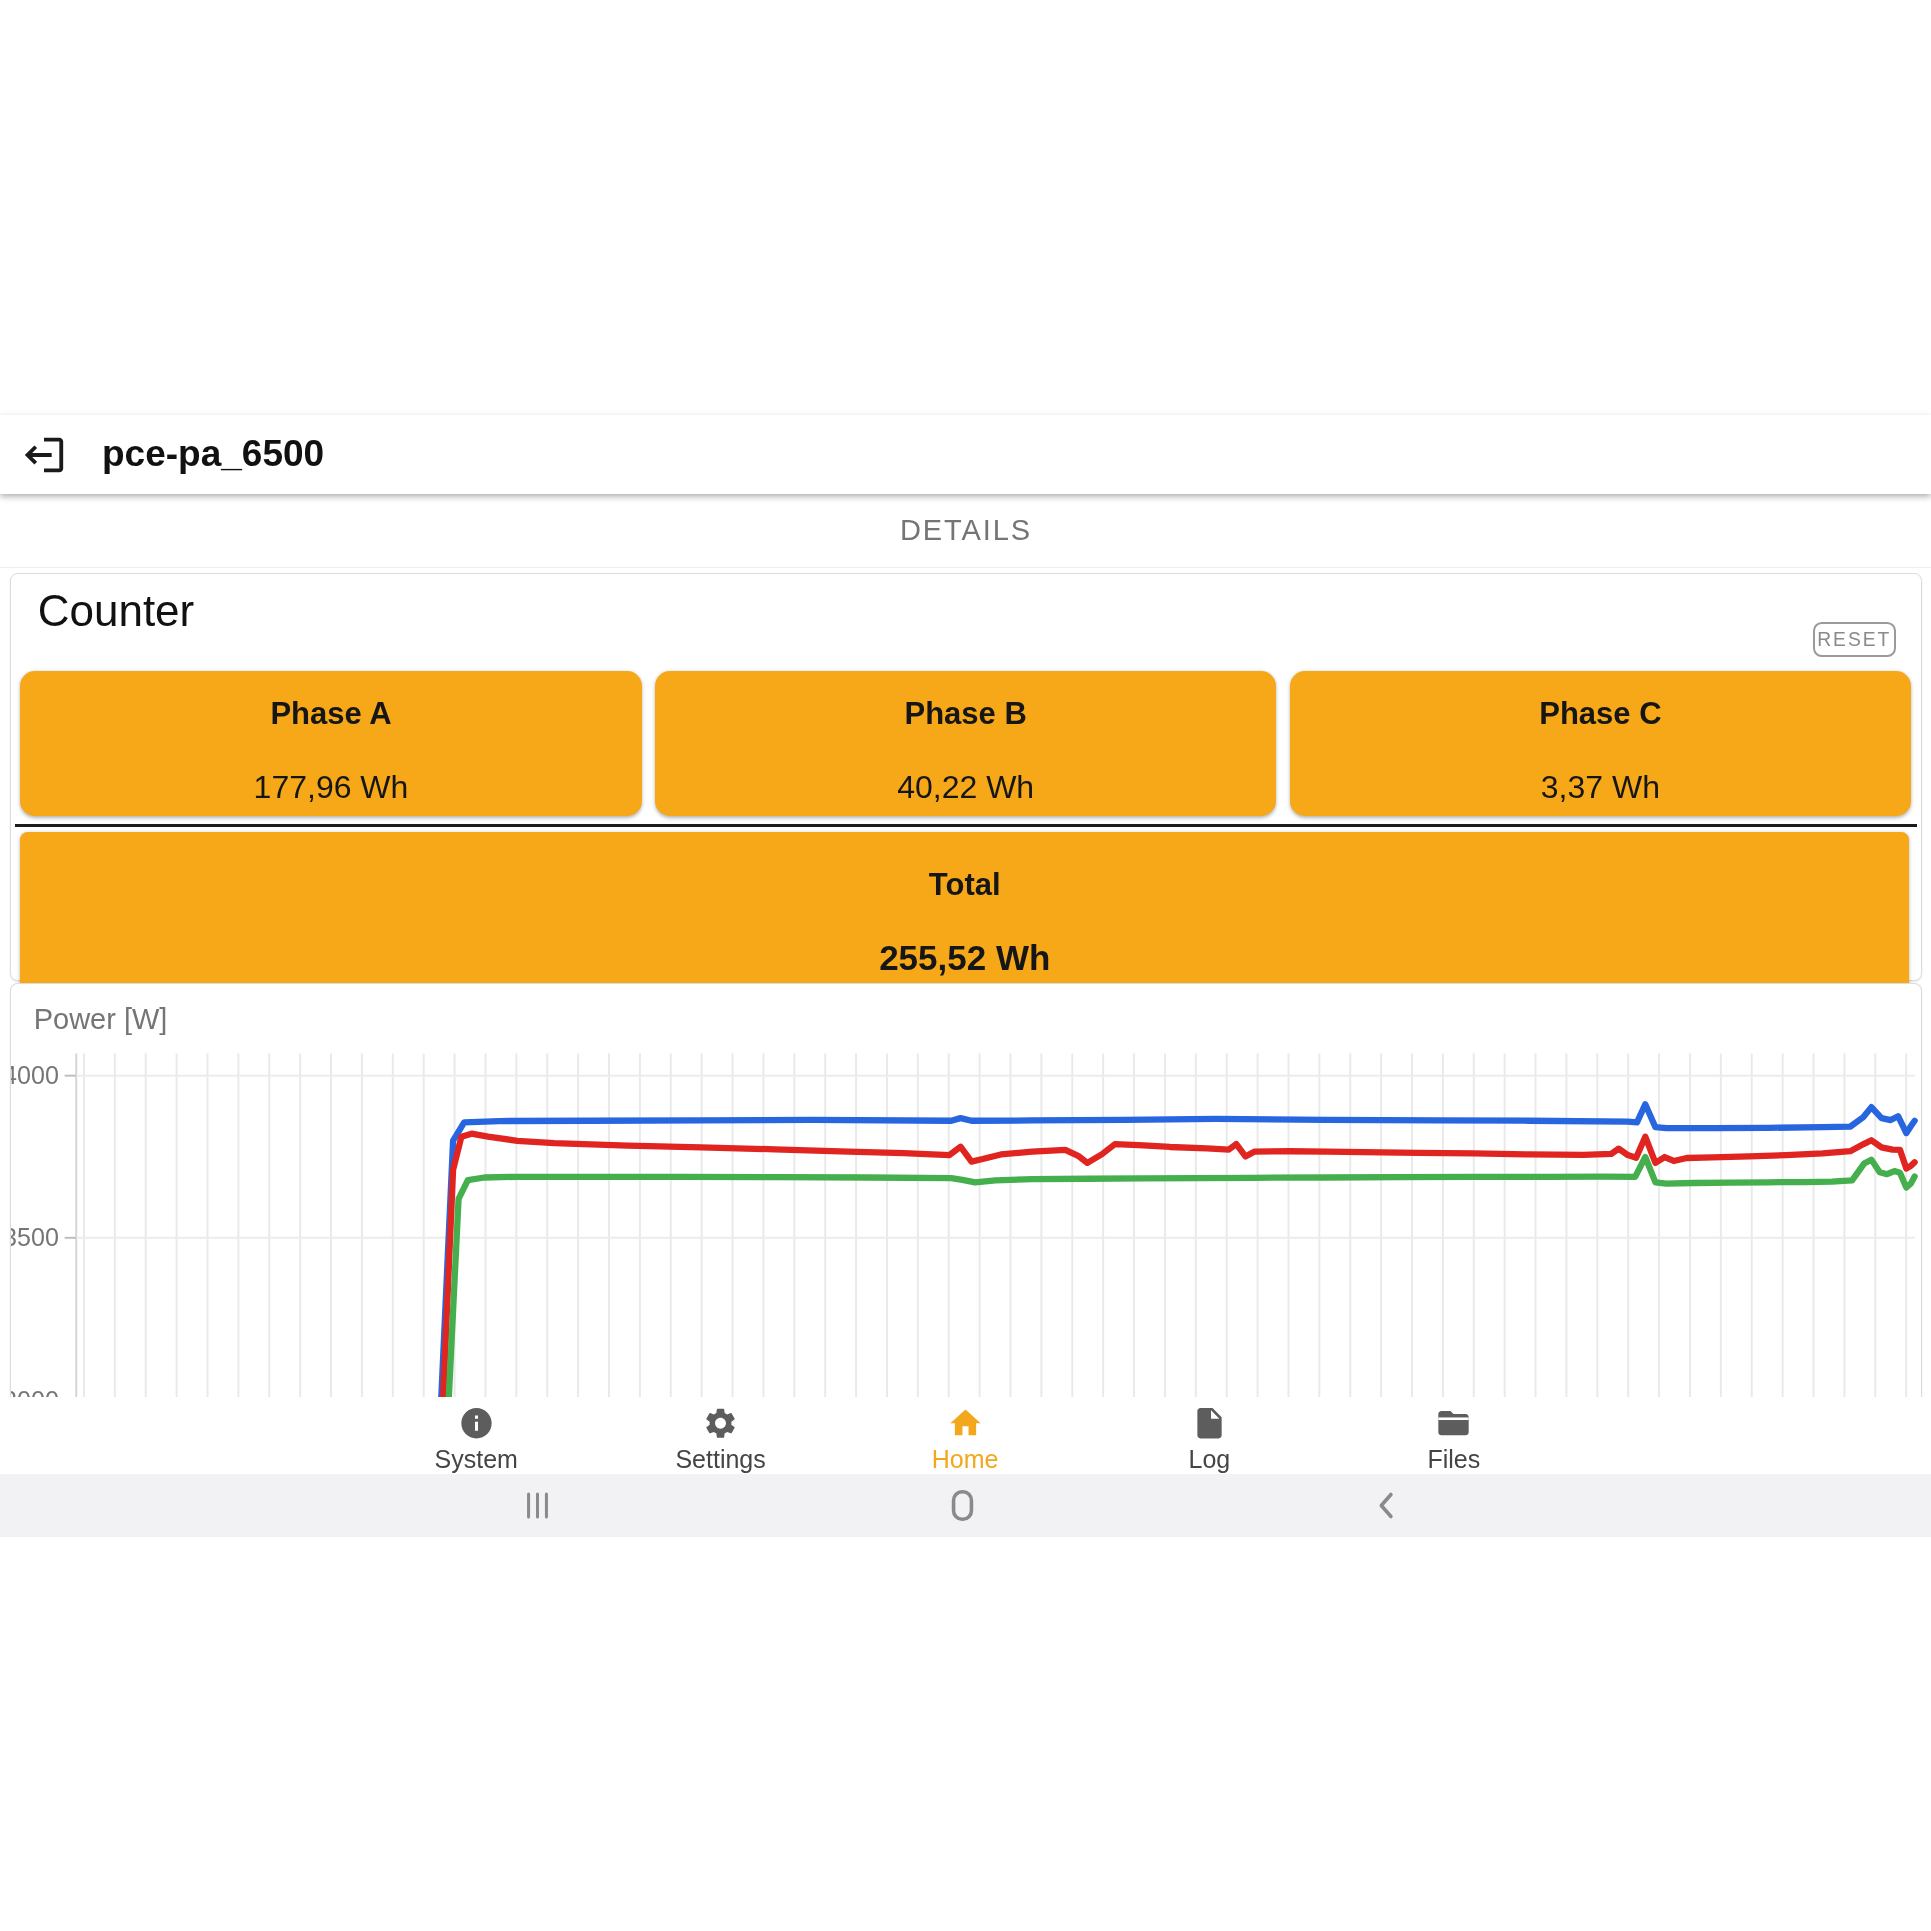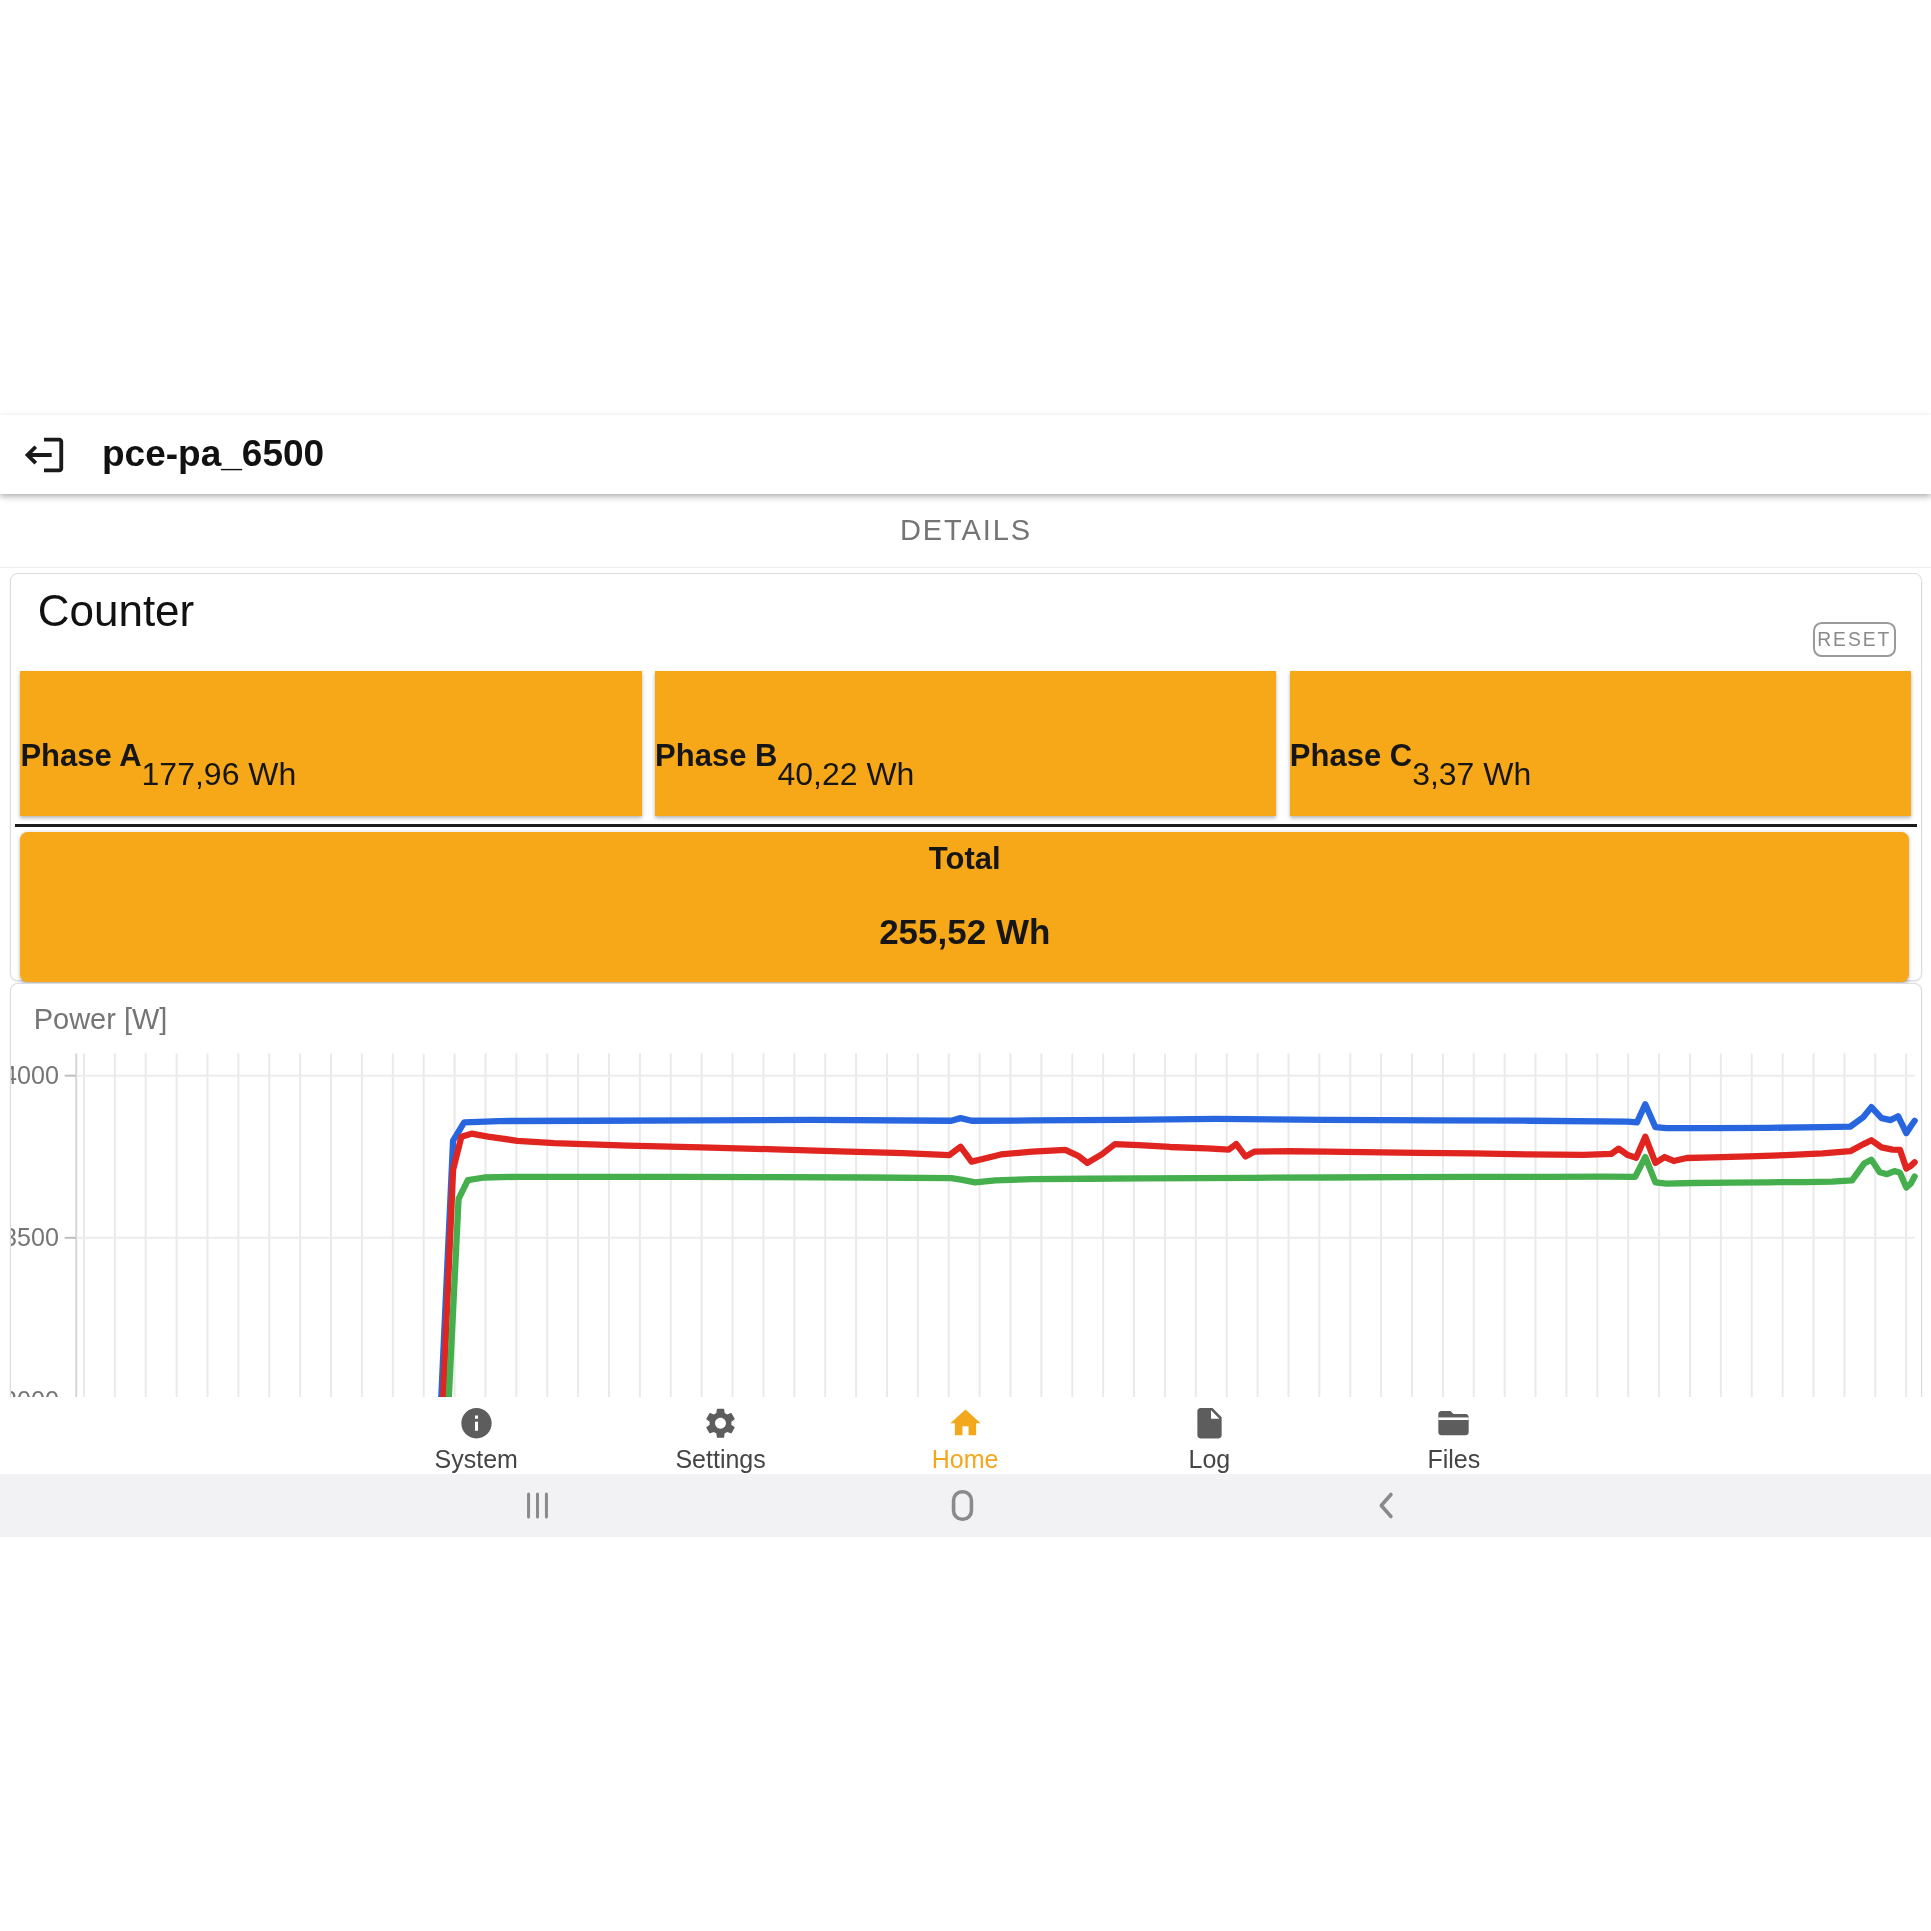--- a/index.html
+++ b/index.html
@@ -24,27 +24,27 @@
   .tab.active .underline{display:block;}
 
   
   .card{position:absolute;background:#fff;border:1px solid #dcdcdc;border-radius:7.7px;box-shadow:0 1px 1.9px rgba(0,0,0,0.10);}
   .counter-card{left:9.7px;top:573px;width:1910px;height:406px;}
   .counter-title{position:absolute;left:27px;top:11.6px;font-size:44px;color:#111;}
   .reset-btn{position:absolute;right:25px;top:48px;width:83px;height:35px;border:2.9px solid #9a9a9a;border-radius:8.7px;
              background:#fff;color:#8a8a8a;font-size:19.3px;letter-spacing:1.9px;display:flex;align-items:center;
              justify-content:center;font-family:"Liberation Sans",sans-serif;cursor:pointer;}
   .phase-row{position:absolute;left:9.7px;right:9.7px;top:97px;height:145px;display:flex;gap:13.5px;}
-  .phase-box{flex:1 1 0;background:#F6A818;border-radius:0;box-shadow:0 1.9px 3.9px rgba(0,0,0,0.30);
-             display:flex;flex-direction:row;align-items:center;padding-top:25px;}
+  .phase-box{flex:1 1 0;background:#F6A818;border-radius:15px;box-shadow:0 1.9px 3.9px rgba(0,0,0,0.30);
+             display:flex;flex-direction:column;align-items:center;padding-top:25px;}
   .phase-box .p-label{font-size:31px;font-weight:bold;color:#161616;}
   .phase-box .p-value{margin-top:37px;font-size:32px;color:#161616;}
   .total-divider{position:absolute;left:3.9px;right:3.9px;top:250px;height:2.9px;background:#1c1c1c;}
   .total-box{position:absolute;left:9.7px;right:11.6px;top:258px;height:141px;background:#F6A818;border-radius:7.7px;
-             box-shadow:0 1.9px 3.9px rgba(0,0,0,0.30);display:flex;flex-direction:column;align-items:center;padding-top:9px;}
+             box-shadow:0 1.9px 3.9px rgba(0,0,0,0.30);display:flex;flex-direction:column;align-items:center;padding-top:35px;}
   .total-box .p-label{font-size:31px;font-weight:bold;color:#161616;}
   .total-box .p-value{margin-top:35px;font-size:35px;font-weight:bold;color:#161616;text-align:right;}
 
   
   .chart-card{left:9.7px;top:983px;width:1910px;height:414px;border-bottom:none;border-radius:7.7px 7.7px 0 0;overflow:hidden;}
   .chart-title{position:absolute;left:23px;top:19.3px;font-size:29px;color:#757575;}
   .chart-card svg{position:absolute;left:0;top:0;}
 
   
   .bottomnav{position:absolute;left:0;top:1397px;width:1931px;height:77px;background:#ffffff;z-index:40;}

